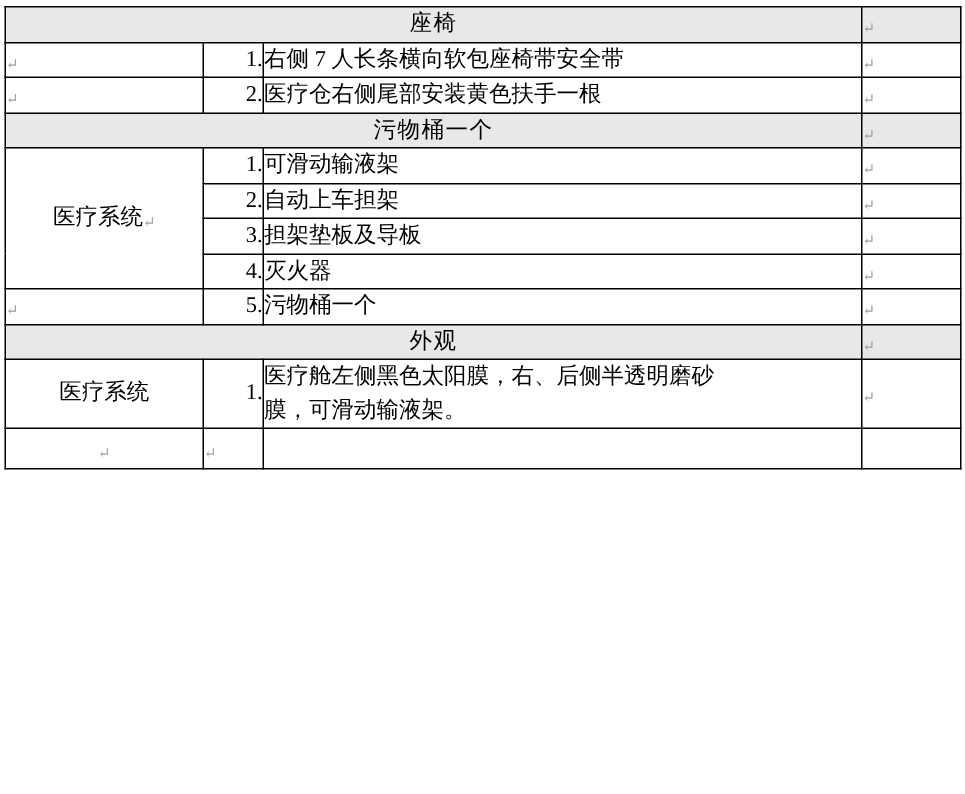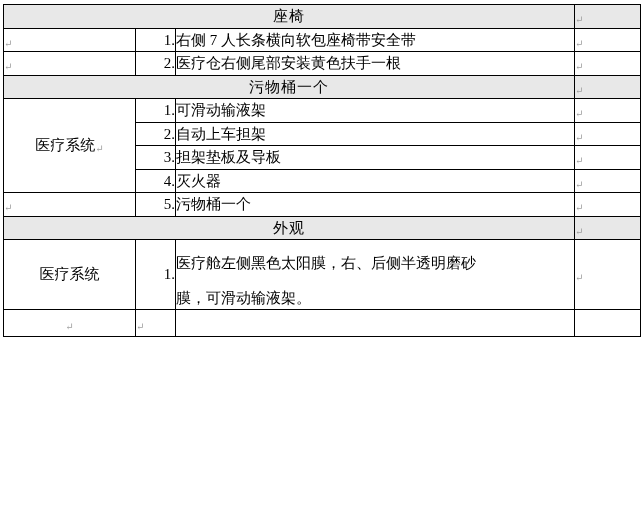--- a/index.html
+++ b/index.html
@@ -70,21 +70,20 @@
     padding: 6px 0 6px 6px;
   }
   .tiny-mark {
     display: inline-block;
     color: #a0a0a0;
     font-size: 10px;
     transform: translateY(2px);
   }
   .text-line {
     display: block;
-    margin-top: 12px;
   }
   .multi {
     padding: 7px 8px 7px 8px;
     line-height: 1.6;
   }
   .blank-row td {
     height: 26px;
   }
 </style>
 </head>

